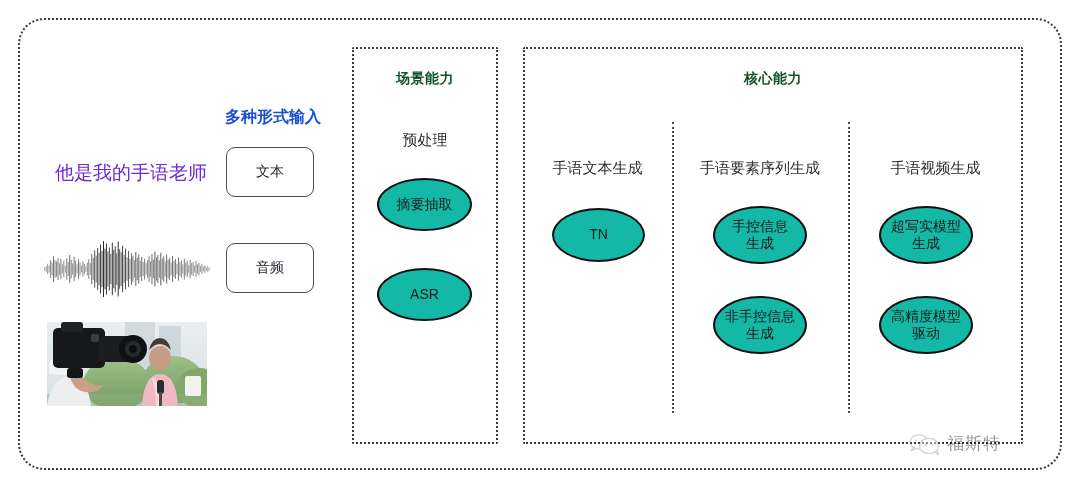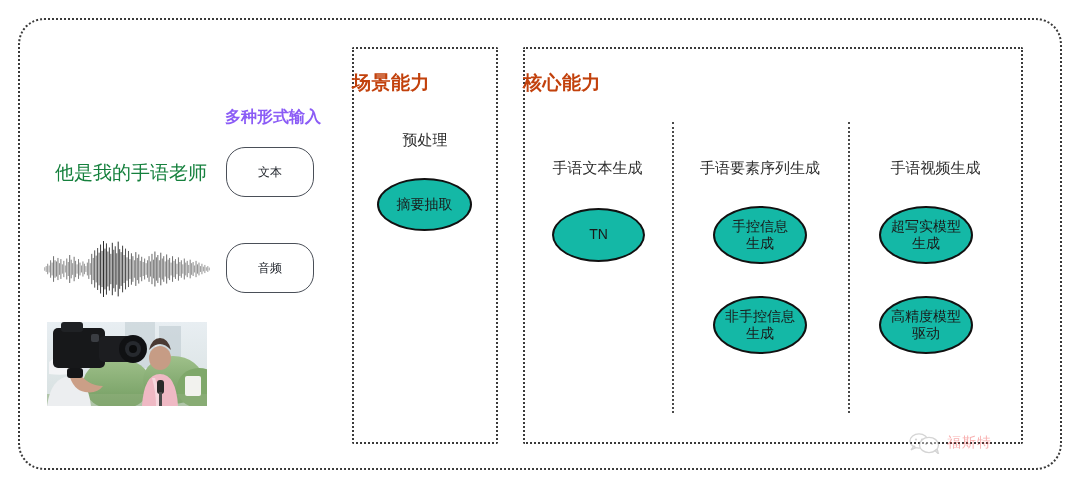--- a/index.html
+++ b/index.html
@@ -48,24 +48,24 @@
   }
   #panel-core {
     left: 523px;
     top: 47px;
     width: 500px;
     height: 397px;
   }
 
   .panel-title {
     position: absolute;
-    text-align: left;
-    font-size: 19px;
+    text-align: center;
+    font-size: 14px;
     font-weight: bold;
-    color: #c2410c;
+    color: #14532d;
     letter-spacing: 0.5px;
     white-space: nowrap;
   }
   #scene-title {
     left: 352px;
     top: 70px;
     width: 146px;
   }
   #core-title {
     left: 523px;
@@ -116,51 +116,51 @@
 
   
   #input-heading {
     position: absolute;
     left: 218px;
     top: 107px;
     width: 110px;
     text-align: center;
     font-size: 16px;
     font-weight: bold;
-    color: #8b5cf6;
+    color: #1d4ed8;
     white-space: nowrap;
   }
 
   .input-chip {
     position: absolute;
     left: 226px;
     width: 88px;
     height: 50px;
     box-sizing: border-box;
     border: 1.4px solid #4a4f58;
-    border-radius: 19px;
+    border-radius: 9px;
     background: #ffffff;
     display: flex;
     align-items: center;
     justify-content: center;
-    font-size: 12px;
+    font-size: 14px;
     color: #23272e;
   }
   #chip-text  { top: 147px; }
   #chip-audio { top: 243px; }
   #chip-video { top: 339px; }
 
   #sample-sentence {
     position: absolute;
     left: 46px;
     top: 160px;
     width: 170px;
     text-align: center;
     font-size: 19px;
-    color: #15803d;
+    color: #6d28d9;
     white-space: nowrap;
   }
 
   
   #waveform {
     position: absolute;
     left: 44px;
     top: 238px;
     width: 166px;
     height: 62px;
@@ -182,22 +182,22 @@
   #watermark {
     position: absolute;
     left: 908px;
     top: 432px;
     display: flex;
     align-items: center;
     gap: 5px;
     opacity: 0.42;
   }
   #watermark .wm-text {
-    font-size: 14px;
-    color: #ef4444;
+    font-size: 17px;
+    color: #000000;
     letter-spacing: 1px;
     white-space: nowrap;
   }
 </style>
 </head>
 <body>
 
 <div id="canvas">
 
   <div class="outer-frame"></div>
@@ -368,20 +368,21 @@
   </div>
 
   <div class="input-chip" id="chip-text">文本</div>
   <div class="input-chip" id="chip-audio">音频</div>
 
   <div class="panel" id="panel-scene"></div>
   <div class="panel-title" id="scene-title">场景能力</div>
   <div class="group-label" id="label-preprocess">预处理</div>
 
   <div class="ellipse" style="left:377px; top:178px; width:95px; height:53px;">摘要抽取</div>
+  <div class="ellipse" style="left:377px; top:268px; width:95px; height:53px;">ASR</div>
 
   <div class="panel" id="panel-core"></div>
   <div class="panel-title" id="core-title">核心能力</div>
 
   <div class="col-divider" id="divider-1"></div>
   <div class="col-divider" id="divider-2"></div>
 
   <div class="group-label" id="label-col-1">手语文本生成</div>
   <div class="group-label" id="label-col-2">手语要素序列生成</div>
   <div class="group-label" id="label-col-3">手语视频生成</div>

